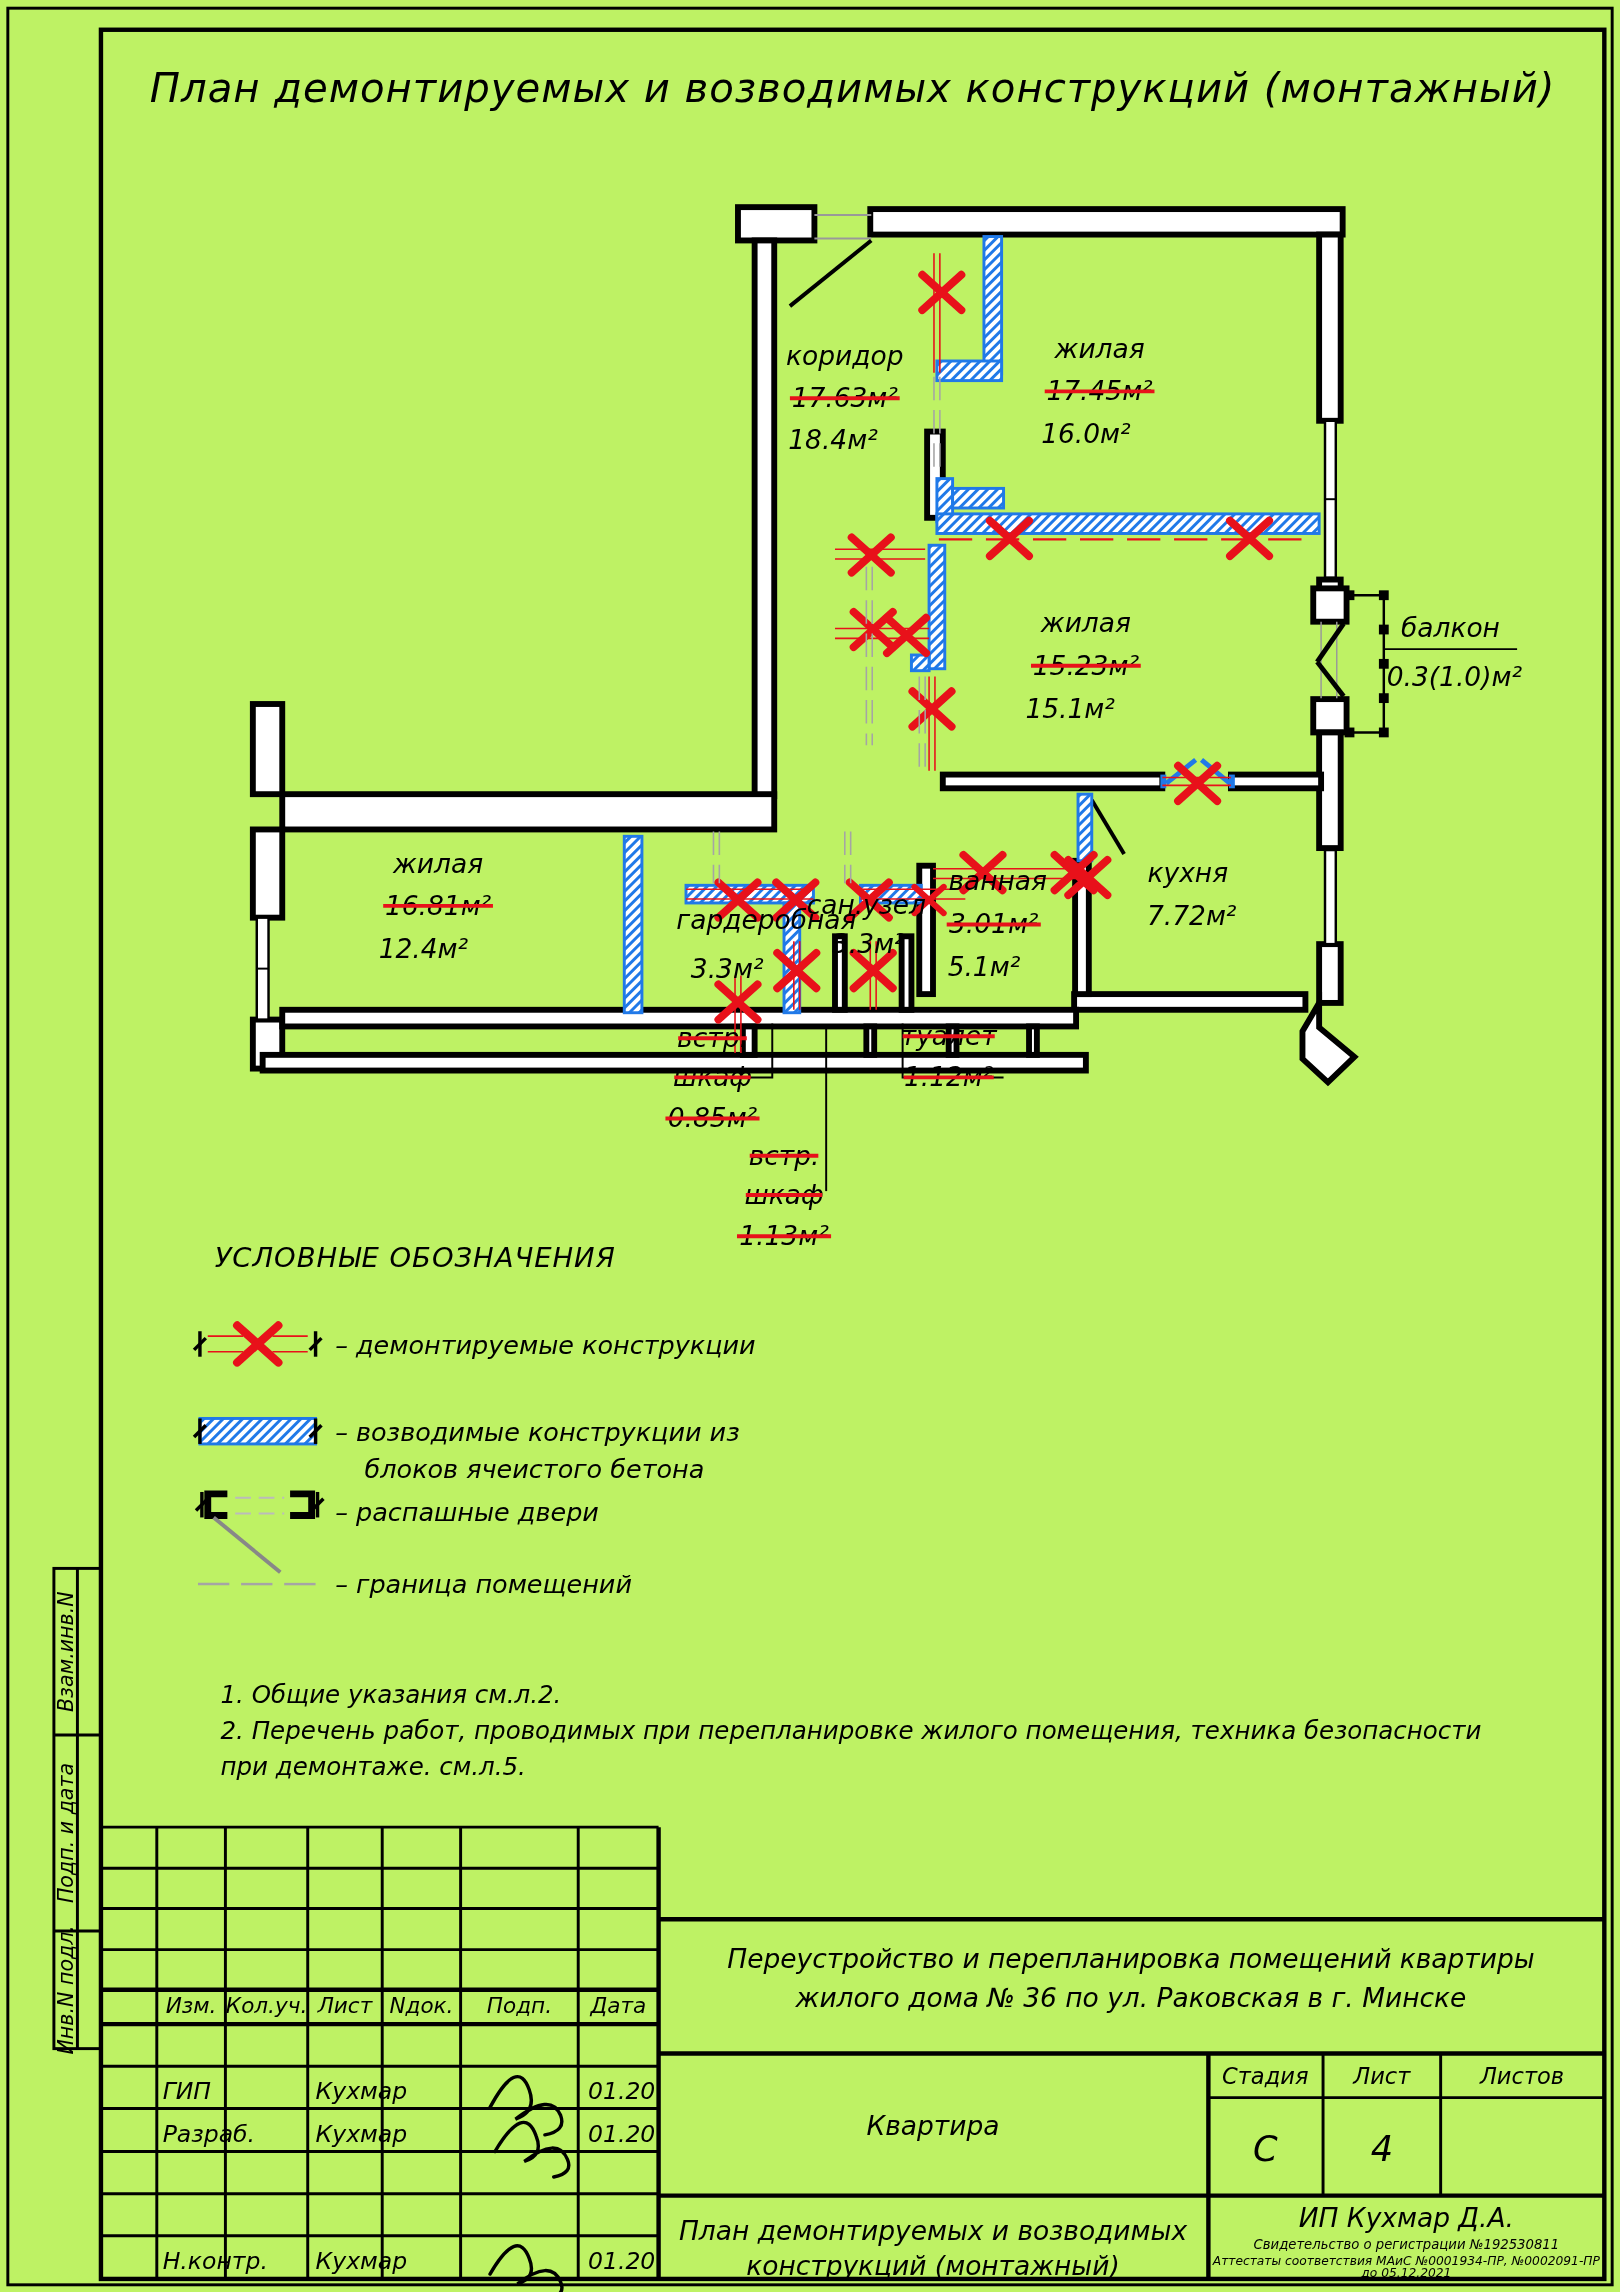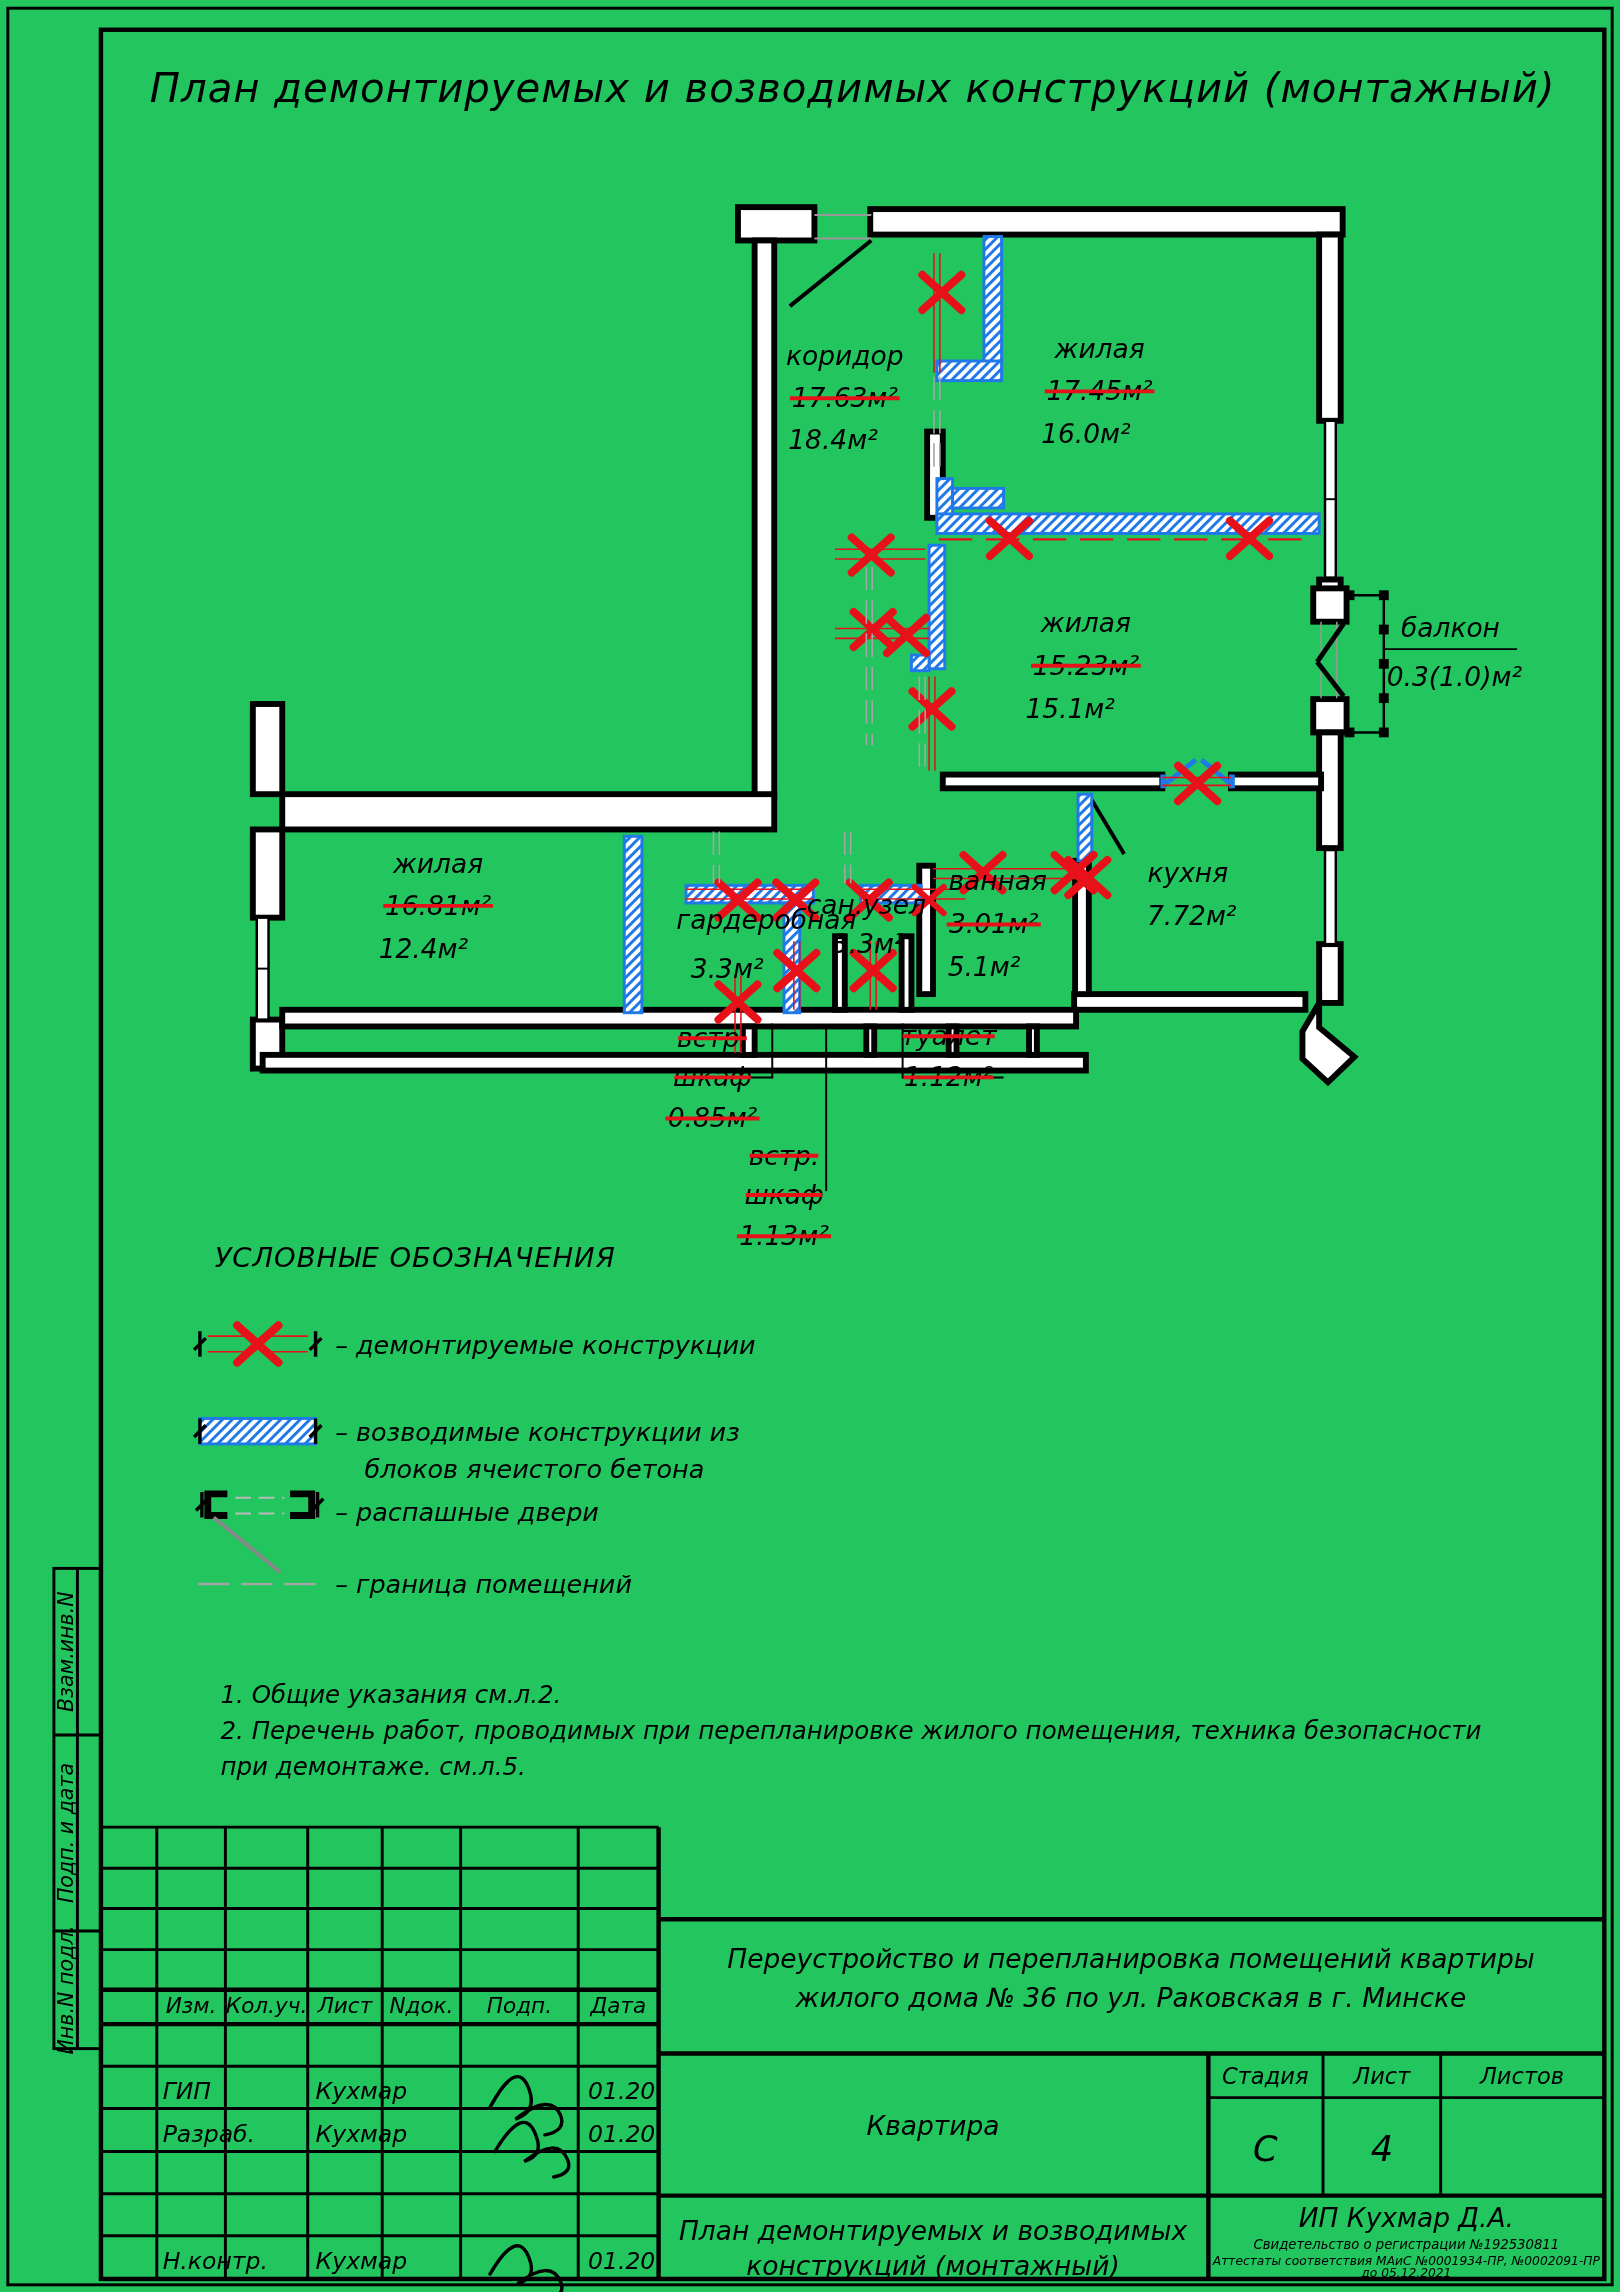--- a/index.html
+++ b/index.html
@@ -1,16 +1,16 @@
 <!DOCTYPE html>
 <html><head>
 <meta charset="utf-8">
 <style>
   html,body{margin:0;padding:0;background:#fff;}
-  #sheet{position:relative;width:1620px;height:2293px;background:#22c55e;overflow:hidden;}
+  #sheet{position:relative;width:1620px;height:2293px;background:#bef264;overflow:hidden;}
   svg{position:absolute;left:0;top:0;}
   text{font-family:"DejaVu Sans",sans-serif;font-style:italic;fill:#000;}
   .wall{fill:#fff;stroke:#000;stroke-width:6;}
   .wallthin{fill:#fff;stroke:#000;stroke-width:2.5;}
   .blue{stroke:#2079e8;stroke-width:3;}
   .frame{fill:none;stroke:#000;}
   .redthin{stroke:#e8111a;stroke-width:1.6;fill:none;}
   .graydash{stroke:#a5a5a5;stroke-width:1.6;stroke-dasharray:24 10;fill:none;}
   .strike{stroke:#e8111a;stroke-width:4;}
   .leader{stroke:#000;stroke-width:2;fill:none;}

